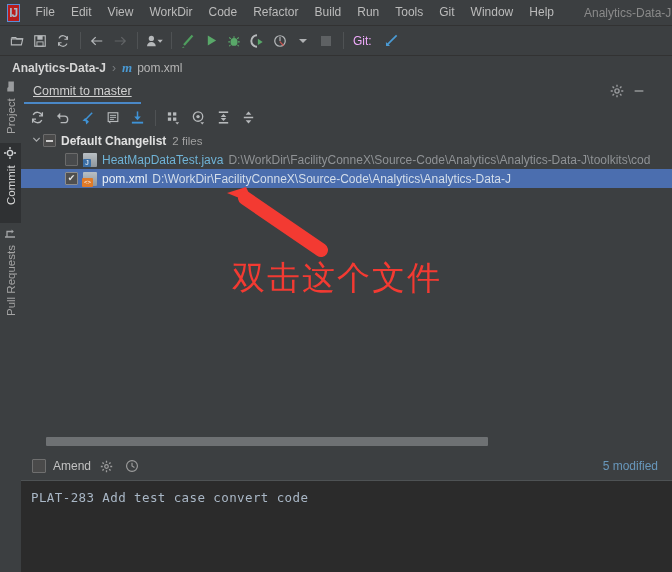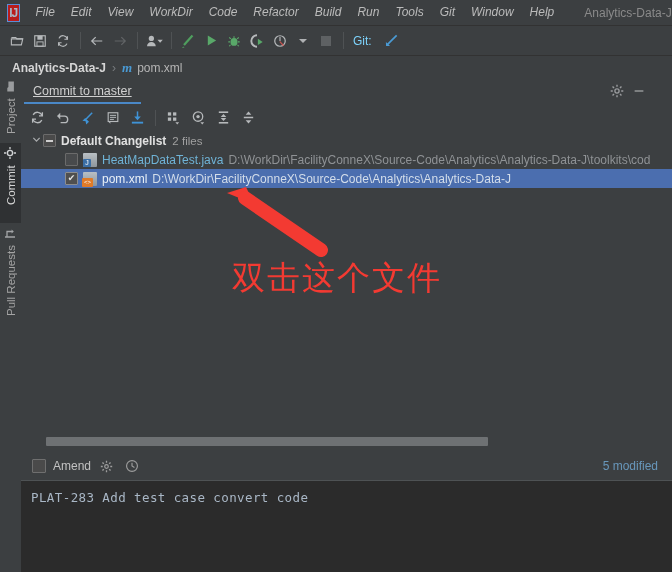--- a/index.html
+++ b/index.html
@@ -15,41 +15,41 @@
   
   .menubar{
     height:25px;background:#3c3f41;display:flex;align-items:center;
     border-bottom:1px solid #323232;
   }
   .logo{
     width:16px;height:16px;margin:0 8px 0 7px;border:1px solid #5a8dd6;
     background:#b91c1c;color:#a9b7c6;font-size:12px;font-weight:bold;
     display:flex;align-items:center;justify-content:center;letter-spacing:-1px;
   }
-  .menu-item{padding:0 8px;color:#bbbbbb;font-size:12px;line-height:25px;cursor:default;font-style:italic;}
+  .menu-item{padding:0 8px;color:#bbbbbb;font-size:12px;line-height:25px;cursor:default;}
   .win-title{margin-left:22px;color:#8a8a8a;font-size:12px;white-space:nowrap;overflow:hidden;}
 
   
   .toolbar{
     height:29px;background:#3c3f41;display:flex;align-items:center;
     border-bottom:1px solid #323232;padding-left:6px;
   }
   .tb-ico{
     width:22px;height:22px;display:flex;align-items:center;justify-content:center;
     color:#afb1b3;font-size:14px;margin-right:1px;
   }
   .tb-ico.dim{color:#5e6060;}
   .tb-sep{width:1px;height:17px;background:#4f5254;margin:0 5px;}
   .runconfig{
     height:20px;border:1px solid #5b5e60;border-radius:3px;background:#43464a;
     display:flex;align-items:center;padding:0 6px 0 5px;margin:0 4px;
   }
   .rc-label{color:#a9b7c6;font-size:11.5px;padding:0 5px 0 4px;white-space:nowrap;}
   .caret{width:0;height:0;border-left:4px solid transparent;border-right:4px solid transparent;border-top:4px solid #afb1b3;}
-  .git-lbl{color:#7dd3fc;font-size:12px;margin-left:4px;margin-right:9px;}
+  .git-lbl{color:#f0abfc;font-size:12px;margin-left:4px;margin-right:9px;}
 
   
   .breadcrumb{
     height:23px;background:#3c3f41;display:flex;align-items:center;padding-left:12px;
     border-bottom:1px solid #323232;
   }
   .bc-proj{color:#d6d6d6;font-size:12px;font-weight:bold;}
   .bc-sep{color:#777b7e;margin:0 6px;font-size:12px;}
   .bc-m{color:#4a9ad4;font-weight:bold;font-style:italic;font-size:13px;margin-right:5px;font-family:"Liberation Serif",serif;}
   .bc-file{color:#b4b4b4;font-size:12px;}

